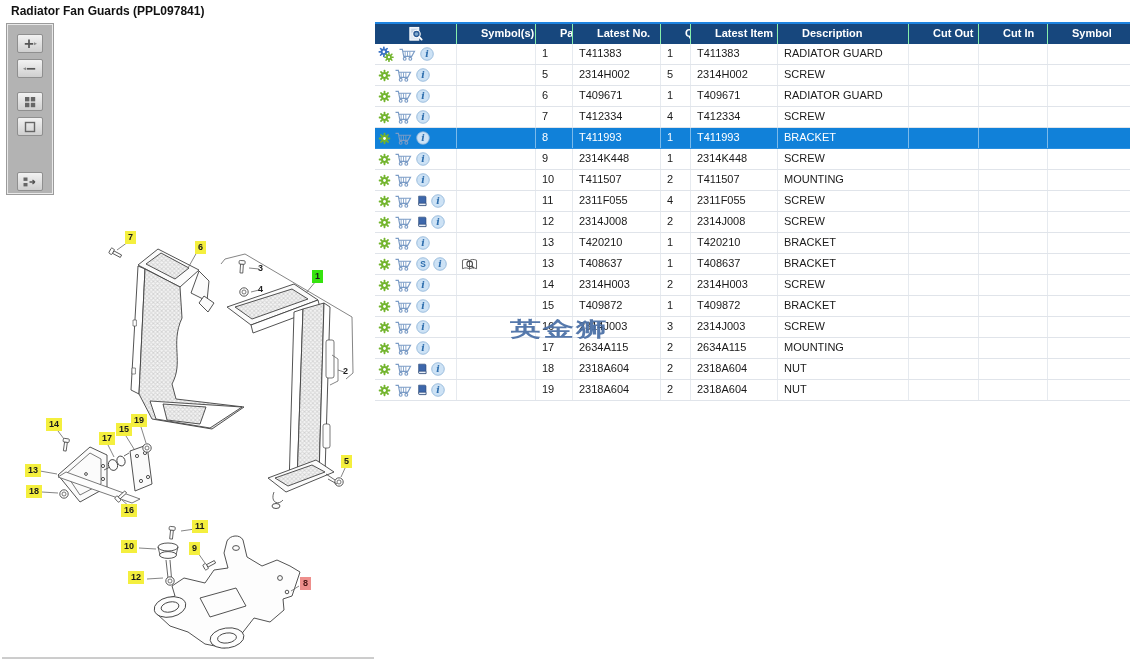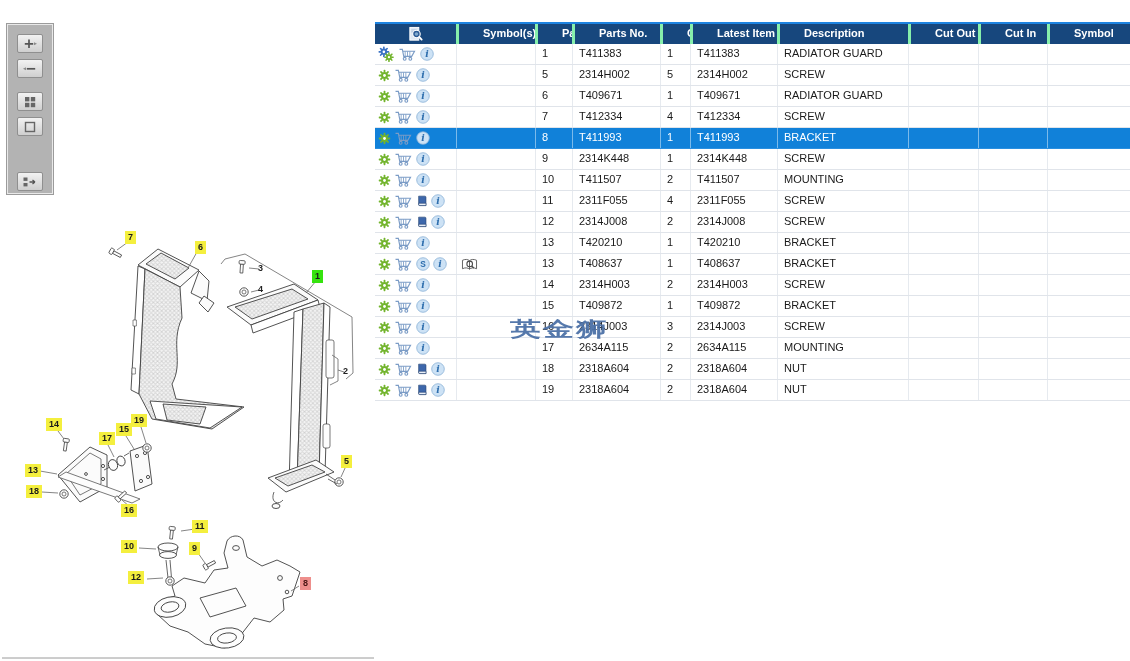--- a/index.html
+++ b/index.html
@@ -27,21 +27,21 @@
   .callout.yellow{background:#f4ef3e;}
   .callout.green{background:#35e30e;}
   .callout.red{background:#ee8f8c;color:#4a1412;}
   .callout.plain{padding:0;background:transparent;color:#222;}
   
   .table-panel{position:absolute;left:375px;top:22px;width:755px;background:#fff;z-index:10;}
   .thead,.tr{display:grid;grid-template-columns:81px 79px 37px 88px 30px 87px 131px 70px 69px 83px;}
   .thead{background:#17477d;border-top:2px solid #1d83e0;height:20px;}
   .th{color:#fff;font-size:11px;font-weight:bold;line-height:18px;padding-left:6px;
       white-space:nowrap;overflow:hidden;}
-  .th + .th{border-left:3px solid #86efac;padding-left:24px;}
+  .th + .th{border-left:1px solid #86efac;padding-left:24px;}
   .th.c-actions{display:flex;align-items:center;justify-content:center;padding-left:0;}
   .tr{height:20px;background:#fff;border-bottom:1px solid #e0e4ea;cursor:pointer;}
   .td{font-size:11px;color:#1a1a1a;line-height:19px;padding-left:6px;white-space:nowrap;overflow:hidden;}
   .td + .td{border-left:1px solid #e6eaef;}
   .td.c-actions{display:flex;align-items:center;gap:3px;padding-left:3px;}
   .td.c-symbols{display:flex;align-items:center;gap:2px;padding-left:4px;}
   .tr.selected{background:#1181d9;border-bottom:1px solid #2a8fe0;}
   .tr.selected .td{color:#fff;}
   .tr.selected .td + .td{border-left:1px solid rgba(255,255,255,.45);}
   
@@ -122,20 +122,23 @@
       <circle cx="10" cy="8.5" r="4" fill="#2a5a95" stroke="#fff" stroke-width="1.2"></circle>
       <circle cx="10" cy="8.5" r="1.9" fill="#7fa8cc"></circle>
       <path d="M12.9 11.6 L15.5 14.4" stroke="#fff" stroke-width="2" stroke-linecap="round"></path>
     </symbol>
   </defs>
 </svg>
 
 <div class="app">
   <div class="win-left-border"></div>
 
+  <div class="titlebar">
+    <span class="title">Radiator Fan Guards (PPL097841)</span>
+  </div>
 
   <div class="diagram-panel">
 
     <svg class="diagram" viewBox="0 0 375 661">
       <g stroke="#404040" stroke-width="0.9" fill="none" stroke-linejoin="round">
 
         <path d="M138,265 L158,249 L199,270 L180,287 Z" fill="#fbfbfb"></path>
         <path d="M146,264 L161,253 L189,268 L175,279 Z" fill="url(#mesh)"></path>
         <path d="M199,271 L209,281 L207,301 L191,293 Z" fill="#fbfbfb"></path>
         <path d="M204,296 L214,303 L208,312 L199,303 Z" fill="#fbfbfb"></path>
@@ -296,21 +299,21 @@
 
   <div class="table-panel">
     <div class="thead" id="thead">
         <div class="th c-actions">
           <svg width="17" height="17">
             <use href="#sym-docmag"></use>
           </svg>
         </div>
         <div class="th c-symbols">Symbol(s)</div>
         <div class="th c-item">Parts</div>
-        <div class="th c-parts_no">Parts No.</div>
+        <div class="th c-parts_no">Latest No.</div>
         <div class="th c-qty">Qty.</div>
         <div class="th c-latest_part_no">Latest Item No.</div>
         <div class="th c-description">Description</div>
         <div class="th c-cut_out">Cut Out</div>
         <div class="th c-cut_in">Cut In</div>
         <div class="th c-comment">Symbol</div>
       </div>
     <div id="tbody">
         <div class="tr">
           <div class="td c-actions">

